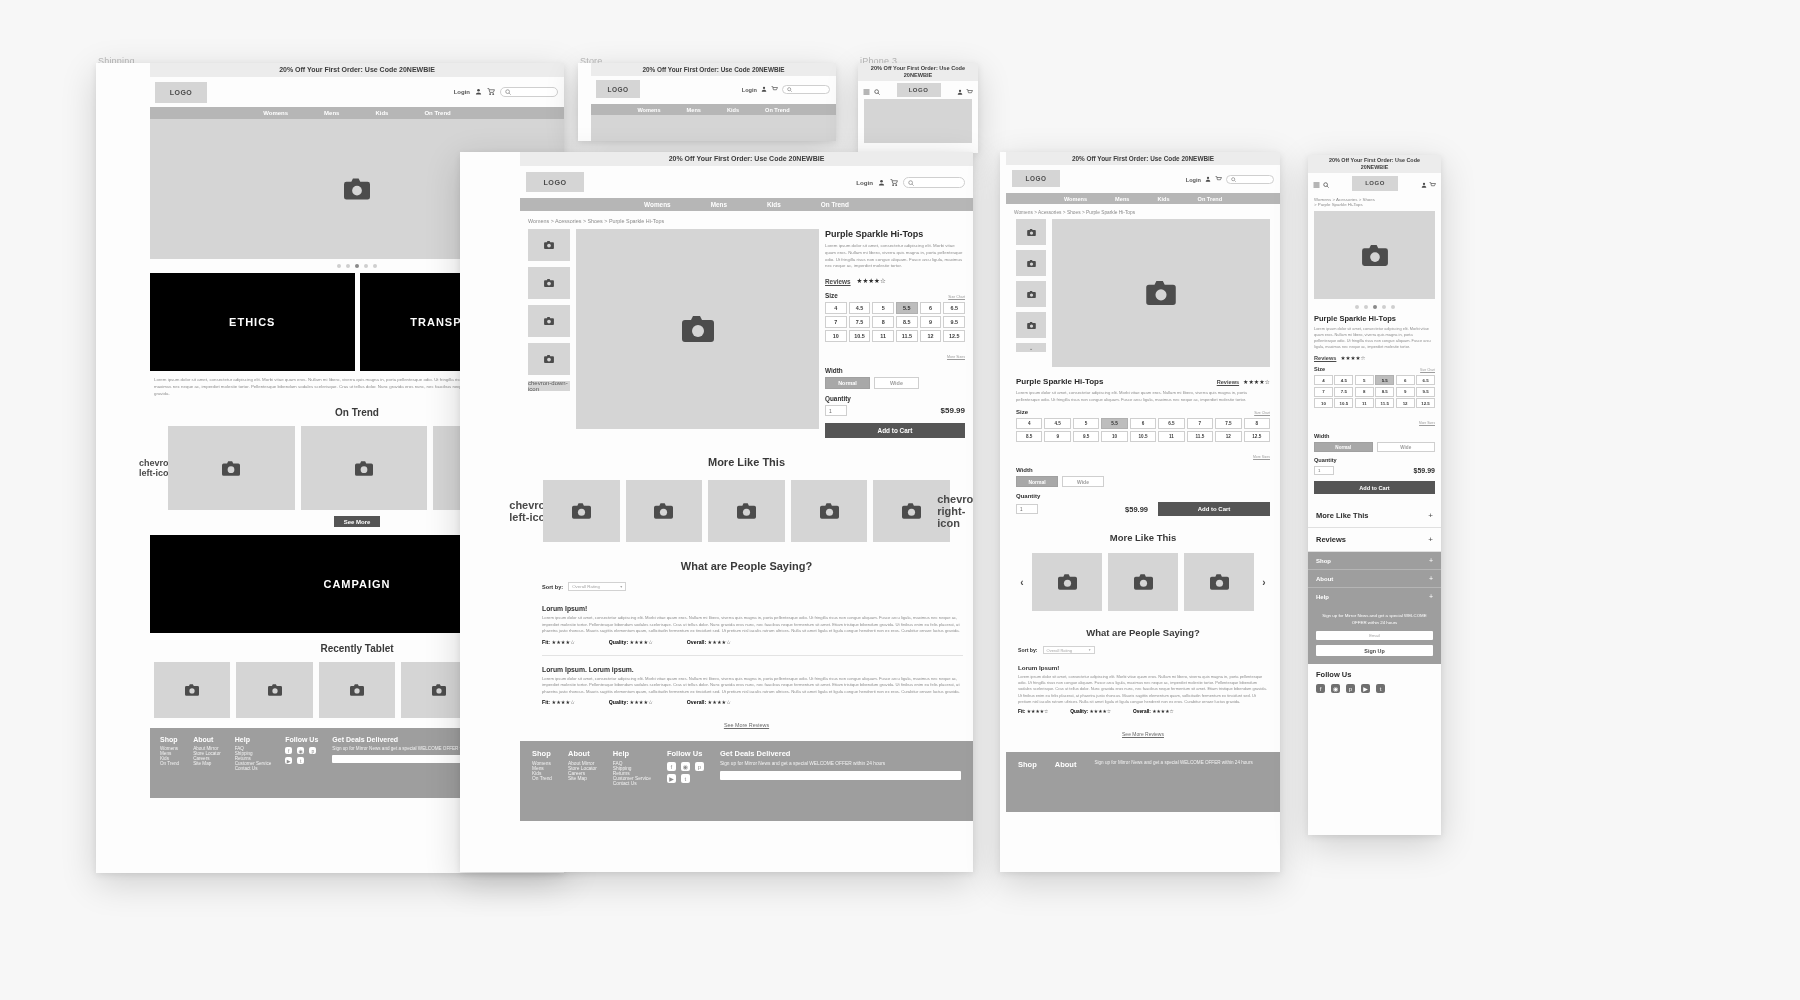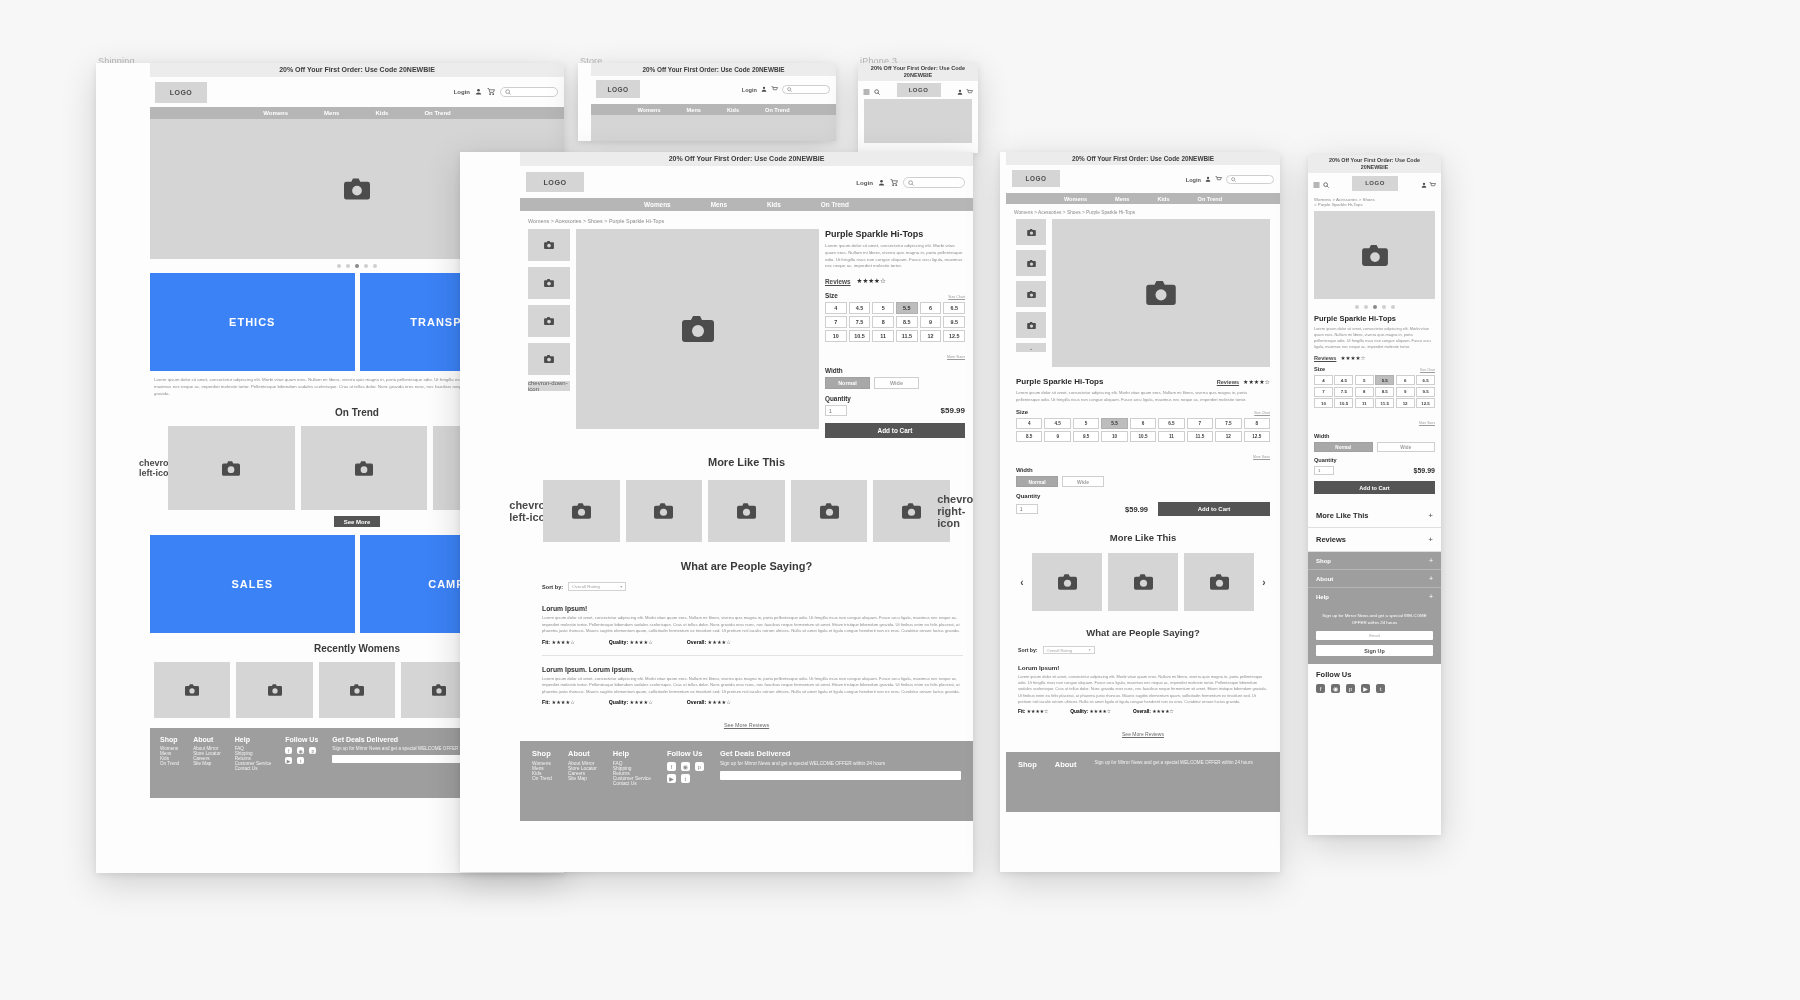--- a/index.html
+++ b/index.html
@@ -45,21 +45,21 @@
 
   .util { display:flex; align-items:center; gap:5px; color:#555; }
   .util .lbl { font-weight:bold; }
   .searchbox {
     border:1px solid #cfcfcf; border-radius:9px; background:#fff;
     display:flex; align-items:center; padding:0 4px; color:#999;
   }
 
   .ph { background:#d5d5d5; display:flex; align-items:center; justify-content:center; }
   .ph svg { display:block; }
-  .band { background:#3b82f6; color:#fff; display:flex; align-items:center; justify-content:center; font-weight:bold; letter-spacing:1px; }
+  .band { background:#000000; color:#fff; display:flex; align-items:center; justify-content:center; font-weight:bold; letter-spacing:1px; }
 
   .sect-title { text-align:center; font-weight:bold; color:#3a3a3a; }
   .btn-dark {
     background:#555; color:#fff; display:flex; align-items:center; justify-content:center;
     font-weight:bold;
   }
   .chip {
     border:1px solid #cfcfcf; background:#fff; color:#3a3a3a;
     display:flex; align-items:center; justify-content:center;
     font-weight:bold;
@@ -176,24 +176,23 @@
         <svg width="18" height="15" viewBox="0 0 32 26" fill="#4c4c4c">
             <path d="M11 0h7l2 4h9a3 3 0 013 3v16a3 3 0 01-3 3H3a3 3 0 01-3-3V7a3 3 0 013-3h6z"></path>
             <circle cx="16" cy="15" r="6" fill="#d5d5d5"></circle>
           </svg>
       </div>
     </div>
     <div style="margin-left:54px;display:flex;justify-content:center;padding-top:6px;">
       <div class="btn-dark" style="width:46px;height:11px;font-size:6px;">See More</div>
     </div>
     <div style="margin-left:54px;display:flex;gap:5px;padding:8px 0 0 0;">
-      <div class="band" style="flex:1;height:98px;font-size:11px;">SALES</div>
       <div class="band" style="flex:1;height:98px;font-size:11px;">CAMPAIGN</div>
     </div>
-    <div class="sect-title" style="margin-left:54px;margin-top:10px;font-size:10px;">Recently Womens</div>
+    <div class="sect-title" style="margin-left:54px;margin-top:10px;font-size:10px;">Recently Tablet</div>
     <div style="margin-left:54px;display:flex;gap:6px;padding:8px 4px 0 4px;">
       <div class="ph" style="flex:1;height:56px;">
         <svg width="14" height="12" viewBox="0 0 32 26" fill="#4c4c4c">
             <path d="M11 0h7l2 4h9a3 3 0 013 3v16a3 3 0 01-3 3H3a3 3 0 01-3-3V7a3 3 0 013-3h6z"></path>
             <circle cx="16" cy="15" r="6" fill="#d5d5d5"></circle>
           </svg>
       </div>
       <div class="ph" style="flex:1;height:56px;">
         <svg width="14" height="12" viewBox="0 0 32 26" fill="#4c4c4c">
             <path d="M11 0h7l2 4h9a3 3 0 013 3v16a3 3 0 01-3 3H3a3 3 0 01-3-3V7a3 3 0 013-3h6z"></path>

